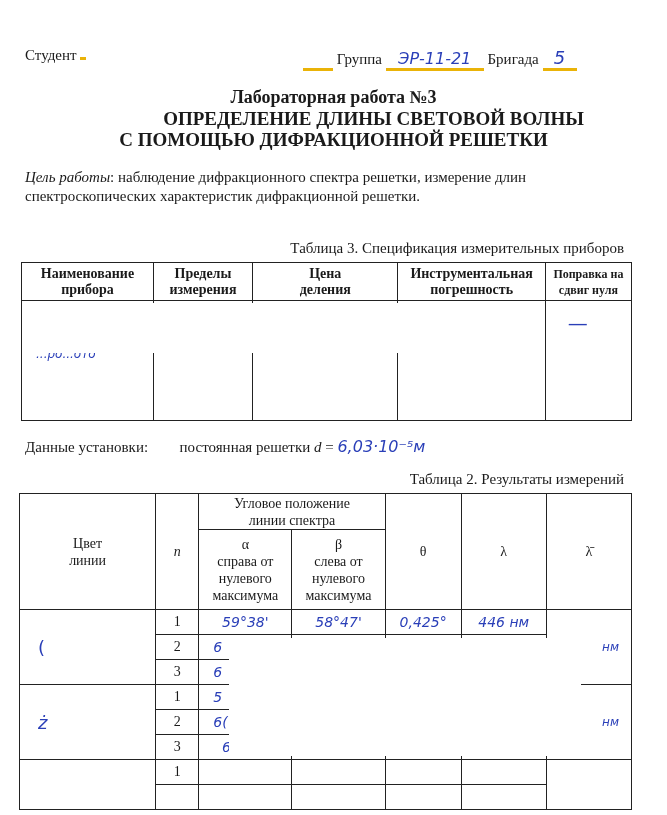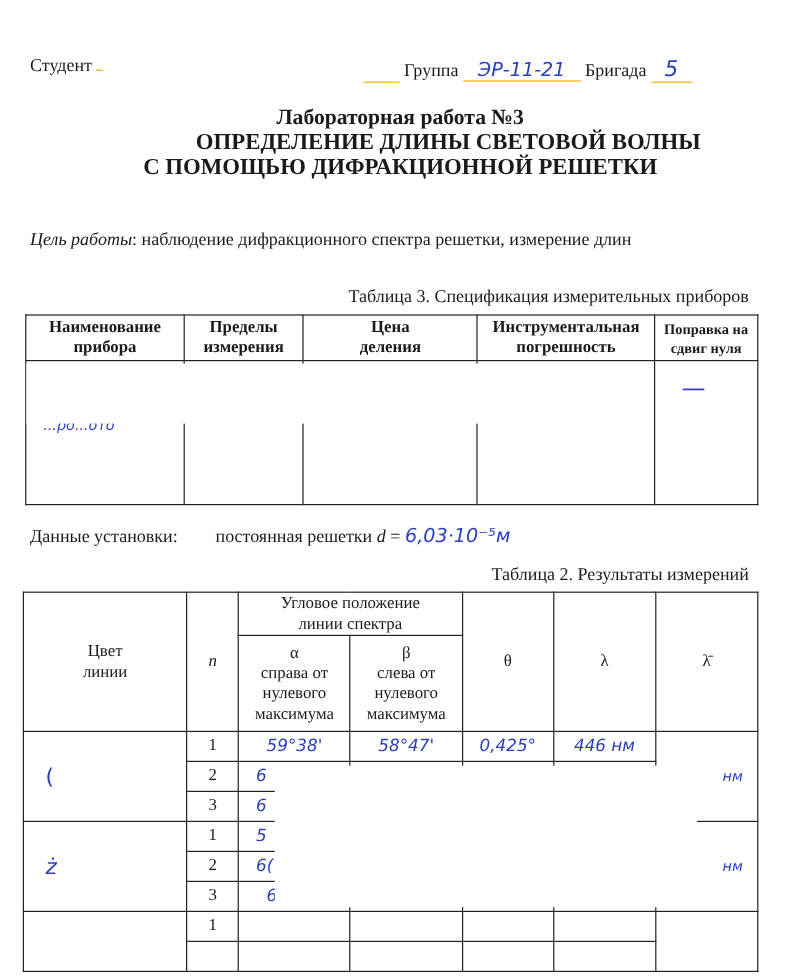--- a/index.html
+++ b/index.html
@@ -1,19 +1,19 @@
 <!DOCTYPE html>
 <html><head>
 <meta charset="utf-8">
 <style>
   html,body{margin:0;padding:0;background:#fff;}
   body{width:667px;height:815px;position:relative;overflow:hidden;font-family:"Liberation Serif","DejaVu Serif",serif;color:#1a1a1a;}
   .abs{position:absolute;}
   .hw{font-family:"DejaVu Sans","Liberation Sans",sans-serif;color:#2a3fb8;font-style:italic;}
-  .uline{display:inline-block;border-bottom:1px solid #eab308;text-align:center;}
+  .uline{display:inline-block;border-bottom:3px solid #eab308;text-align:center;}
   .title{left:0;width:667px;text-align:center;font-weight:bold;}
   table{border-collapse:collapse;}
   td,th{border:1px solid #222;padding:0;}
   .t1 th{font-weight:bold;font-size:14px;line-height:16px;text-align:center;vertical-align:middle;}
   .t2 th{font-weight:normal;font-size:14px;line-height:17px;text-align:center;vertical-align:middle;}
   .t2 td{font-size:14px;text-align:center;vertical-align:middle;height:24px;}
   .mask{background:#fff;position:absolute;}
 </style>
 </head>
 <body>
@@ -28,21 +28,22 @@
   <span class="uline hw" style="width:98px;font-size:16px;">ЭР-11-21</span>
   <span>Бригада</span>
   <span class="uline hw" style="width:34px;font-size:18px;">5</span>
 </div>
 
 <div class="abs title" style="top:87px;font-size:18px;">Лабораторная работа №3</div>
 <div class="abs title" style="top:108px;font-size:19px;padding-left:40px;">ОПРЕДЕЛЕНИЕ ДЛИНЫ СВЕТОВОЙ ВОЛНЫ</div>
 <div class="abs title" style="top:129px;font-size:19px;">С ПОМОЩЬЮ ДИФРАКЦИОННОЙ РЕШЕТКИ</div>
 
 <div class="abs" style="left:25px;top:168px;width:600px;font-size:15px;line-height:19px;">
-  <div style="white-space:nowrap;margin-top:23px;"><i>Цель работы</i><span>: наблюдение дифракционного спектра решетки, измерение длин</span></div>
+  <div style="white-space:nowrap;"><i>Цель работы</i><span>: наблюдение дифракционного спектра решетки, измерение длин</span></div>
+  <div>спектроскопических характеристик дифракционной решетки.</div>
 </div>
 
 <div class="abs" style="right:43px;top:240px;font-size:15px;">Таблица 3. Спецификация измерительных приборов</div>
 
 <table class="abs t1" style="left:21px;top:262px;width:611px;">
   <tbody>
       <tr style="height:38px;margin-top:16px;">
     <th style="width:132px;">
           <div>Наименование</div>
           <div>прибора</div>

